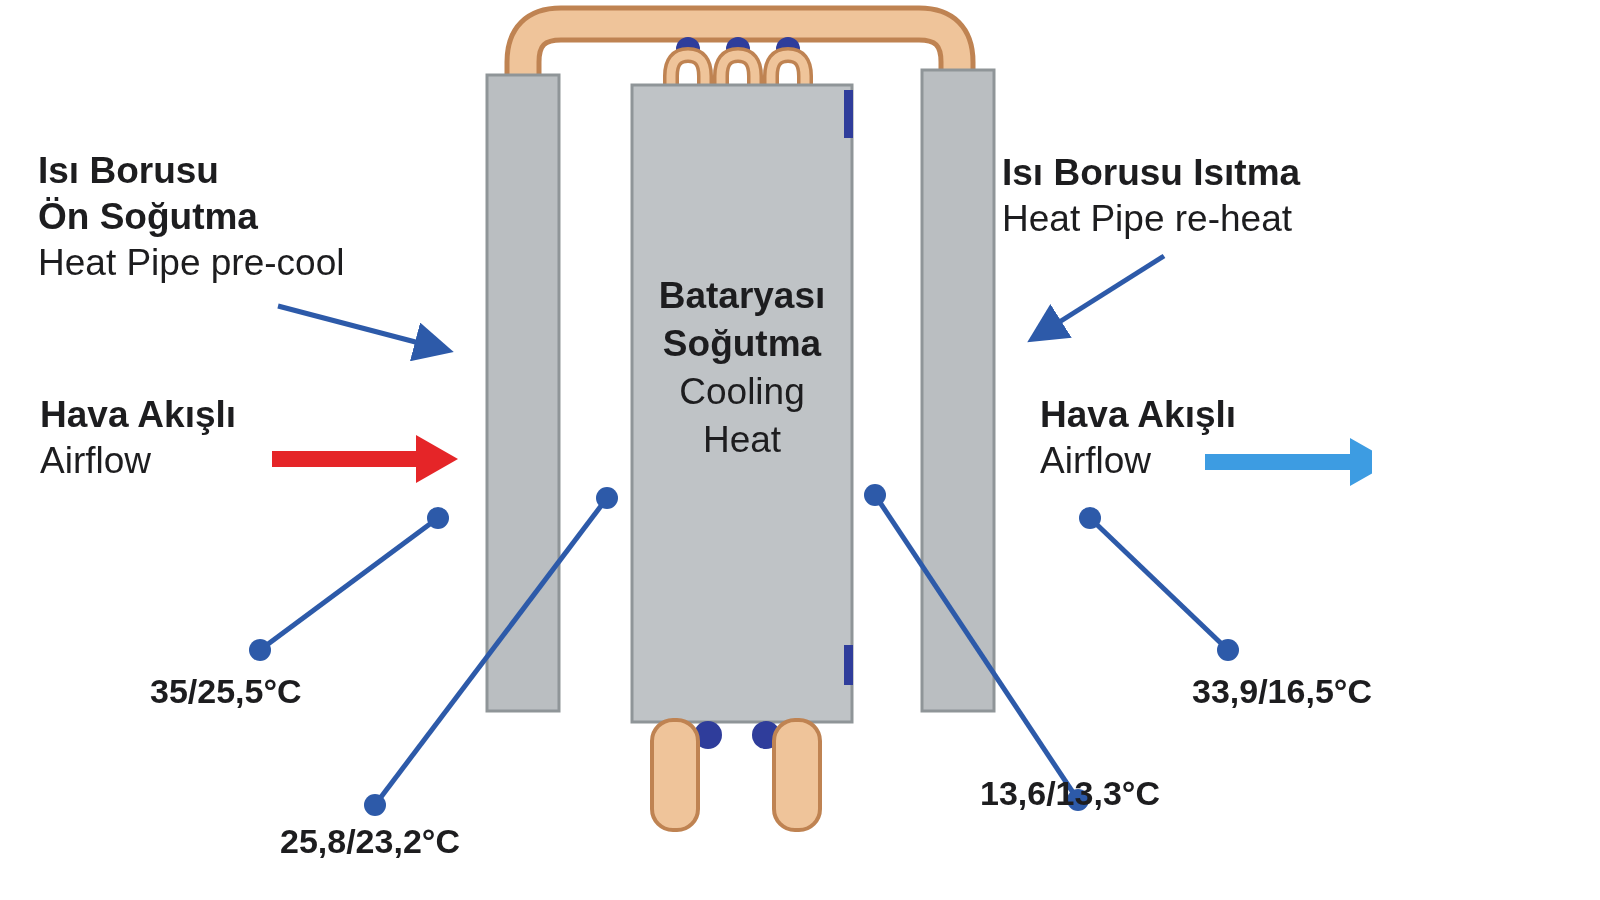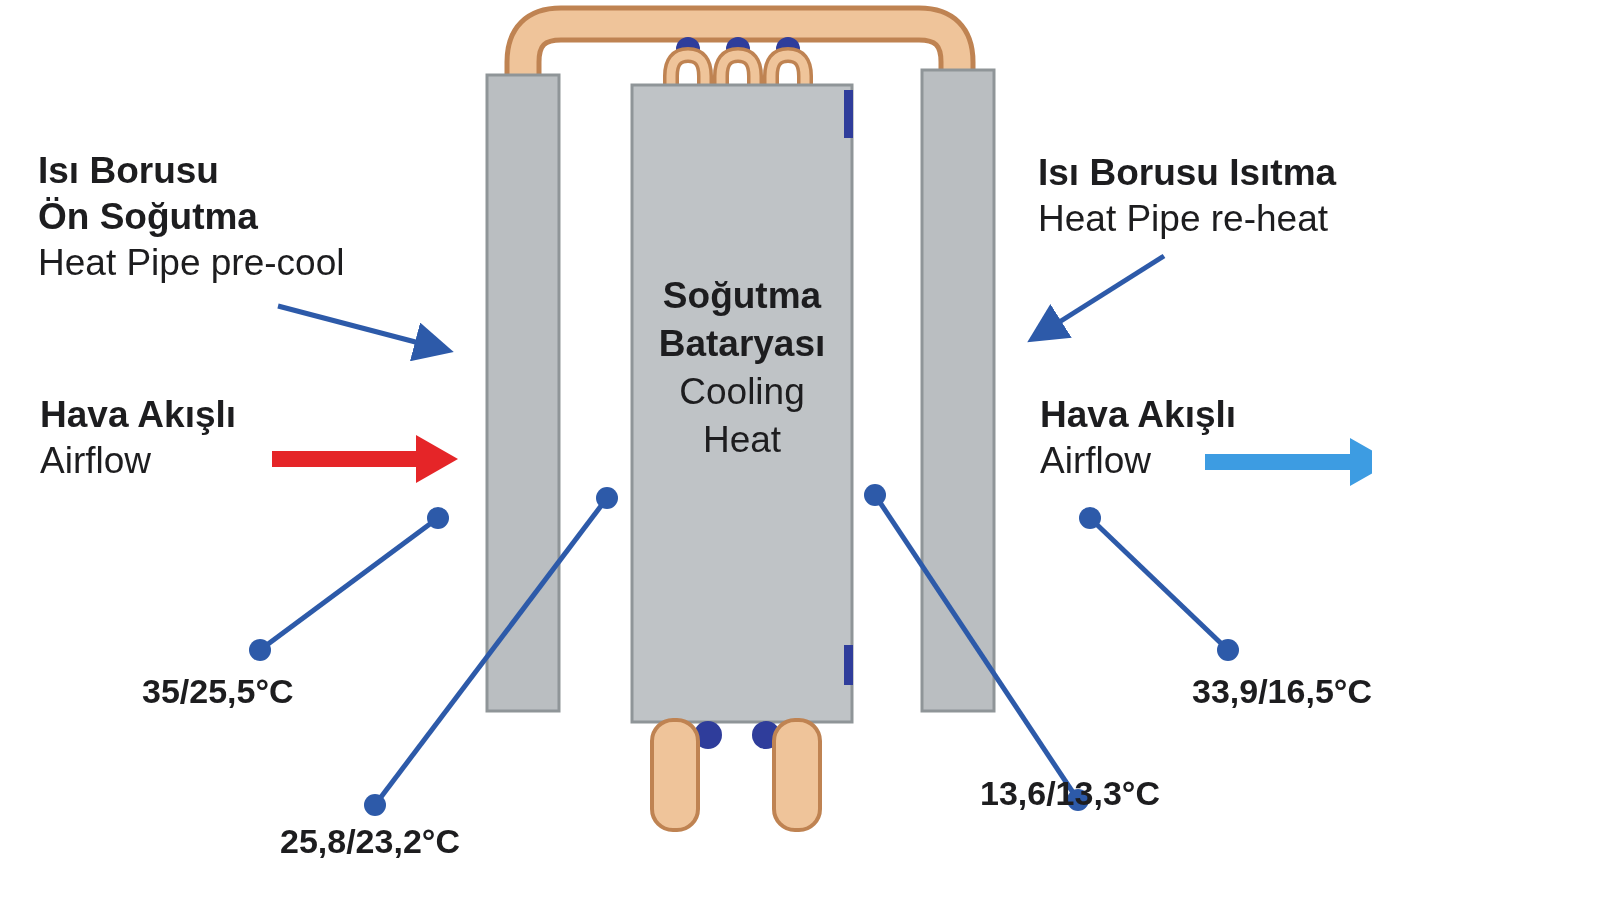--- a/index.html
+++ b/index.html
@@ -107,35 +107,35 @@
     <div class="bold">Isı Borusu</div>
     <div class="bold">Ön Soğutma</div>
     <div>Heat Pipe pre-cool</div>
   </div>
 
   <div class="label-block" style="left:40px; top:392px">
     <div class="bold">Hava Akışlı</div>
     <div>Airflow</div>
   </div>
 
-  <div class="label-block" style="left:1038px; top:150px">
+  <div class="label-block" style="left:1002px; top:150px">
     <div class="bold">Isı Borusu Isıtma</div>
     <div>Heat Pipe re-heat</div>
   </div>
 
   <div class="label-block" style="left:1040px; top:392px">
     <div class="bold">Hava Akışlı</div>
     <div>Airflow</div>
   </div>
 
   <div class="label-block coil-text" style="left:632px; top:272px">
+    <div class="bold">Bataryası</div>
     <div class="bold">Soğutma</div>
-    <div class="bold">Bataryası</div>
     <div>Cooling</div>
     <div>Heat</div>
   </div>
 
-  <div class="temp" style="left:142px; top:672px">35/25,5°C</div>
+  <div class="temp" style="left:150px; top:672px">35/25,5°C</div>
   <div class="temp" style="left:280px; top:822px">25,8/23,2°C</div>
   <div class="temp" style="left:980px; top:774px">13,6/13,3°C</div>
   <div class="temp" style="left:1192px; top:672px">33,9/16,5°C</div>
 
 </div>
 
 </body></html>

